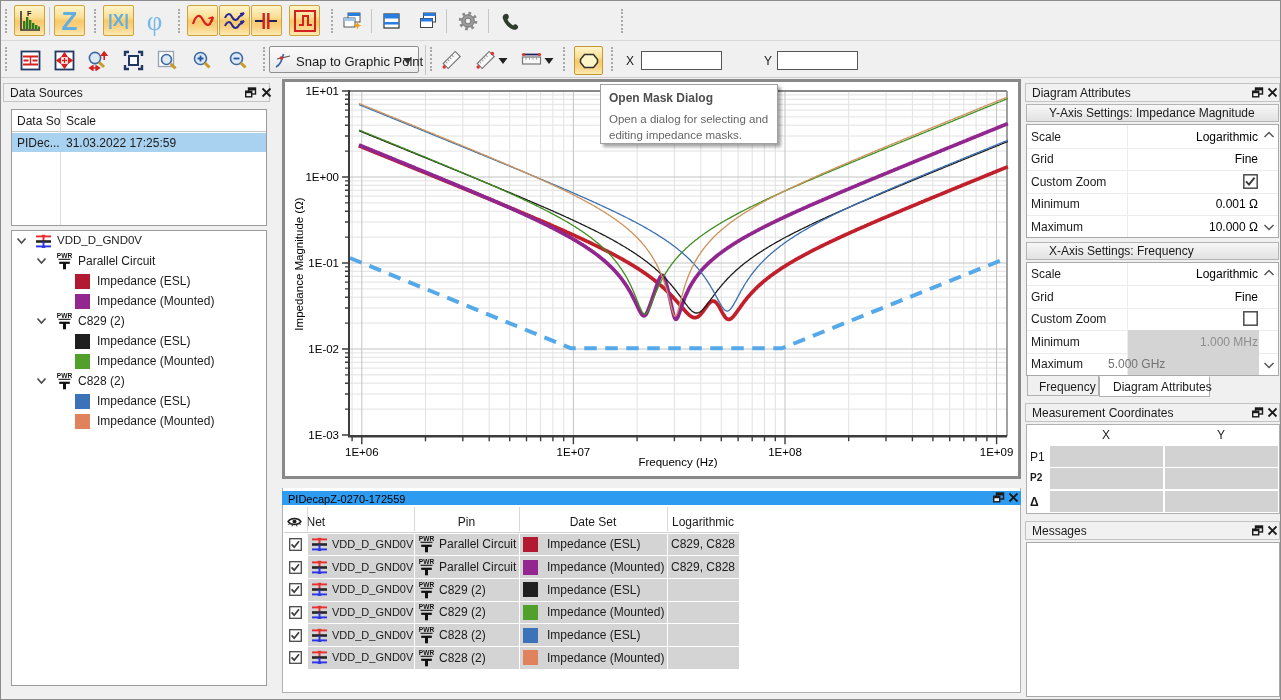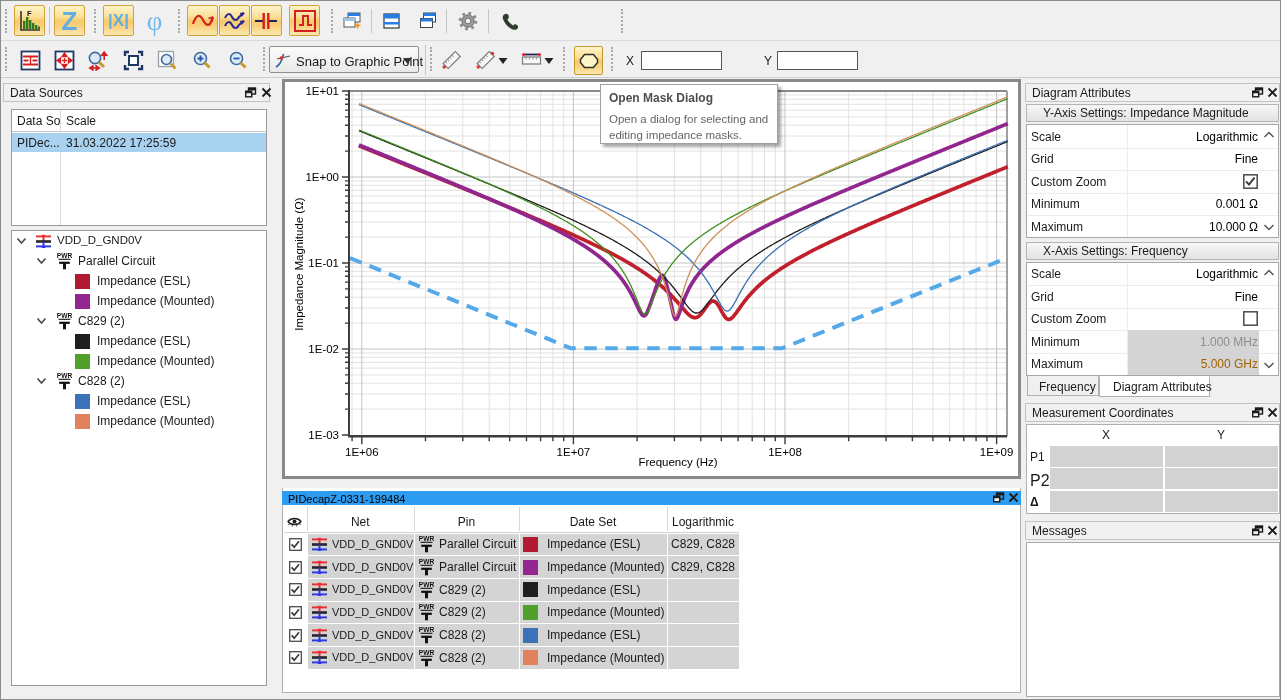--- a/index.html
+++ b/index.html
@@ -3,21 +3,21 @@
 <style>
 *{margin:0;padding:0;box-sizing:border-box}
 html,body{width:1281px;height:700px;overflow:hidden}
 body{font-family:"Liberation Sans",sans-serif;font-size:12px;color:#1a1a1a;background:#f0f0f0;position:relative;border:1px solid #8c8c8c}
 .abs{position:absolute}
 .tbtn{position:absolute;width:31px;height:31px;border:1px solid #cfa23c;border-radius:2px;background:linear-gradient(180deg,#fdf5cb 0%,#fbdf96 38%,#f7c969 52%,#f9d486 75%,#fce9b0 100%)}
 .tbtn svg,.tbtn .glyph{position:absolute;left:50%;top:50%;transform:translate(-50%,-50%)}
 .handle{position:absolute;width:0;border-left:2px dotted #a8a8a8}
 .vsep{position:absolute;width:1px;background:#c6c6c6}
 .hdr{position:absolute;background:#f1f1f1;border:1px solid #c3c3c3;padding-left:6px;display:flex;align-items:center}
-.secthdr{position:absolute;background:linear-gradient(180deg,#f7f7f7,#e2e2e2);border:1px solid #b4b4b4;padding-left:16px;display:flex;align-items:center}
+.secthdr{position:absolute;background:linear-gradient(180deg,#f7f7f7,#e2e2e2);border:1px solid #b4b4b4;padding-left:22px;display:flex;align-items:center}
 .wbox{position:absolute;background:#fff;border:1px solid #9b9b9b}
 .t{position:absolute;white-space:nowrap}
 </style></head><body>
 
 <div class="abs" style="left:0;top:39px;width:1281px;height:1px;background:#d9d9d9"></div>
 <div class="abs" style="left:0;top:76px;width:1281px;height:1px;background:#cdcdcd"></div>
 <div class="handle" style="left:4px;top:8px;height:24px"></div>
 <div class="handle" style="left:93px;top:8px;height:24px"></div>
 <div class="handle" style="left:177px;top:8px;height:24px"></div>
 <div class="handle" style="left:330px;top:8px;height:24px"></div>
@@ -295,32 +295,32 @@
 <text x="21" y="185" font-size="11.5" text-anchor="middle" fill="#000" transform="rotate(-90 21 185)">Impedance Magnitude (Ω)</text>
 </svg>
   </div>
 <div class="abs" style="left:599px;top:83px;width:178px;height:60px;background:#fff;border:1px solid #a0a0a0;box-shadow:3px 3px 3px rgba(0,0,0,0.35)">
 <div class="t" style="left:8px;top:6px;font-size:12px;font-weight:bold;color:#4e4e4e">Open Mask Dialog</div>
 <div class="t" style="left:8px;top:28px;font-size:11.5px;color:#666">Open a dialog for selecting and</div>
 <div class="t" style="left:8px;top:44px;font-size:11.5px;color:#666">editing impedance masks.</div>
   </div>
 <div class="abs" style="left:281px;top:487px;width:739px;height:205px;background:#fff;border:1px solid #b0b0b0;border-top:none"></div>
 <div class="abs" style="left:281px;top:489.5px;width:739px;height:14px;background:#2d9bf0"></div>
-<div class="t" style="left:287px;top:491.5px;font-size:11px;color:#000">PIDecapZ-0331-199484</div>
+<div class="t" style="left:287px;top:491.5px;font-size:11px;color:#000">PIDecapZ-0270-172559</div>
 <svg class="abs" style="left:992px;top:491px" width="12" height="11" viewBox="0 0 12 11">
     <rect x="3.5" y="1" width="7" height="6" fill="none" stroke="#1a1a1a" stroke-width="1.4"></rect>
     <rect x="3.5" y="1" width="7" height="2.4" fill="#1a1a1a"></rect>
     <rect x="0.7" y="4.2" width="6" height="5.6" fill="#f0f0f0" stroke="#1a1a1a" stroke-width="1.4"></rect>
     <rect x="0.7" y="4.2" width="6" height="2" fill="#1a1a1a"></rect>
   </svg>
 <svg class="abs" style="left:1007px;top:491px" width="11" height="11" viewBox="0 0 11 11">
     <path d="M1.5 1.5 L9.5 9.5 M9.5 1.5 L1.5 9.5" stroke="#1a1a1a" stroke-width="1.8"></path>
   </svg>
 <div class="abs" style="left:283px;top:504px;width:455px;height:28px;border-bottom:1px solid #d0d0d0"></div>
-<div class="t" style="left:305.5px;top:514px;width:107.5px;text-align:center;font-size:12px">Net</div>
+<div class="t" style="left:305.5px;top:514px;width:107.5px;text-align:left;font-size:12px">Net</div>
 <div class="abs" style="left:305.5px;top:506px;width:1px;height:24px;background:#d8d8d8"></div>
 <div class="t" style="left:413px;top:514px;width:105px;text-align:center;font-size:12px">Pin</div>
 <div class="abs" style="left:413px;top:506px;width:1px;height:24px;background:#d8d8d8"></div>
 <div class="t" style="left:518px;top:514px;width:148px;text-align:center;font-size:12px">Date Set</div>
 <div class="abs" style="left:518px;top:506px;width:1px;height:24px;background:#d8d8d8"></div>
 <div class="t" style="left:666px;top:514px;width:72px;text-align:center;font-size:12px">Logarithmic</div>
 <div class="abs" style="left:666px;top:506px;width:1px;height:24px;background:#d8d8d8"></div>
 <svg class="abs" style="left:286px;top:514px" width="15" height="13" viewBox="0 0 15 13">
 <path d="M1 6.5 C4 2.5 11 2.5 14 6.5 C11 10.5 4 10.5 1 6.5 Z" fill="none" stroke="#222" stroke-width="1.3"></path>
 <circle cx="7.5" cy="6.5" r="2" fill="#222"></circle>
@@ -539,21 +539,21 @@
 <svg class="abs" style="left:1242px;top:310.0px" width="15" height="15" viewBox="0 0 13 13">
     <rect x="0.7" y="0.7" width="11.6" height="11.6" fill="#fff" stroke="#4a4a4a" stroke-width="1.3"></rect>
   </svg>
 <div class="abs" style="left:1026px;top:329.0px;width:251px;height:1px;background:#ececec"></div>
 <div class="t" style="left:1030px;top:333.5px;font-size:12px">Minimum</div>
 <div class="abs" style="left:1127px;top:329.0px;width:131px;height:22.5px;background:#d4d4d4"></div>
 <div class="t" style="left:1107px;top:333.5px;width:150px;text-align:right;color:#8e8e8e;font-size:12px">1.000 MHz</div>
 <div class="abs" style="left:1026px;top:351.5px;width:251px;height:1px;background:#ececec"></div>
 <div class="t" style="left:1030px;top:356.0px;font-size:12px">Maximum</div>
 <div class="abs" style="left:1127px;top:351.5px;width:131px;height:22.5px;background:#d4d4d4"></div>
-<div class="t" style="left:1107px;top:356.0px;width:150px;text-align:right;color:#a16207;font-size:12px">5.000 GHz</div>
+<div class="t" style="left:1107px;top:356.0px;width:150px;text-align:left;color:#737373;font-size:12px">5.000 GHz</div>
 <svg class="abs" style="left:1262px;top:267.5px" width="12" height="8" viewBox="0 0 12 8">
     <path d="M1.5 6 L6 1.5 L10.5 6" stroke="#555" stroke-width="1.5" fill="none"></path>
   </svg>
 <svg class="abs" style="left:1262px;top:360px" width="12" height="8" viewBox="0 0 12 8">
     <path d="M1.5 2 L6 6.5 L10.5 2" stroke="#555" stroke-width="1.5" fill="none"></path>
   </svg>
 <div class="abs" style="left:1026px;top:374.5px;width:72px;height:20px;background:#f0f0f0;border:1px solid #b0b0b0;border-top:none"></div>
 <div class="t" style="left:1038px;top:378.5px;font-size:12px">Frequency</div>
 <div class="abs" style="left:1098px;top:374.5px;width:111px;height:21px;background:#fff;border:1px solid #b0b0b0;border-top:1px solid #fff"></div>
 <div class="t" style="left:1112px;top:378.5px;font-size:12px">Diagram Attributes</div>
@@ -566,21 +566,21 @@
   </svg>
 <svg class="abs" style="left:1266px;top:406px" width="11" height="11" viewBox="0 0 11 11">
     <path d="M1.5 1.5 L9.5 9.5 M9.5 1.5 L1.5 9.5" stroke="#1a1a1a" stroke-width="1.8"></path>
   </svg>
 <div class="wbox" style="left:1025px;top:423px;width:254px;height:90px;border-color:#b0b0b0"></div>
 <div class="t" style="left:1048px;top:427px;width:114px;text-align:center;font-size:12px">X</div>
 <div class="t" style="left:1163px;top:427px;width:114px;text-align:center;font-size:12px">Y</div>
 <div class="t" style="left:1029px;top:449px;font-weight:normal;font-size:12px">P1</div>
 <div class="abs" style="left:1049px;top:445px;width:113px;height:21.3px;background:#d2d2d2"></div>
 <div class="abs" style="left:1163.5px;top:445px;width:113px;height:21.3px;background:#d2d2d2"></div>
-<div class="t" style="left:1029px;top:471px;font-weight:normal;font-size:16px">P2</div>
+<div class="t" style="left:1029px;top:471px;font-weight:bold;font-size:10px">P2</div>
 <div class="abs" style="left:1049px;top:467px;width:113px;height:21.3px;background:#d2d2d2"></div>
 <div class="abs" style="left:1163.5px;top:467px;width:113px;height:21.3px;background:#d2d2d2"></div>
 <div class="t" style="left:1029px;top:494px;font-weight:bold;font-size:12px">Δ</div>
 <div class="abs" style="left:1049px;top:490px;width:113px;height:21.3px;background:#d2d2d2"></div>
 <div class="abs" style="left:1163.5px;top:490px;width:113px;height:21.3px;background:#d2d2d2"></div>
 <div class="hdr" style="left:1024px;top:520px;width:255px;height:19px">Messages</div>
 <svg class="abs" style="left:1251px;top:524px" width="12" height="11" viewBox="0 0 12 11">
     <rect x="3.5" y="1" width="7" height="6" fill="none" stroke="#1a1a1a" stroke-width="1.4"></rect>
     <rect x="3.5" y="1" width="7" height="2.4" fill="#1a1a1a"></rect>
     <rect x="0.7" y="4.2" width="6" height="5.6" fill="#f0f0f0" stroke="#1a1a1a" stroke-width="1.4"></rect>

